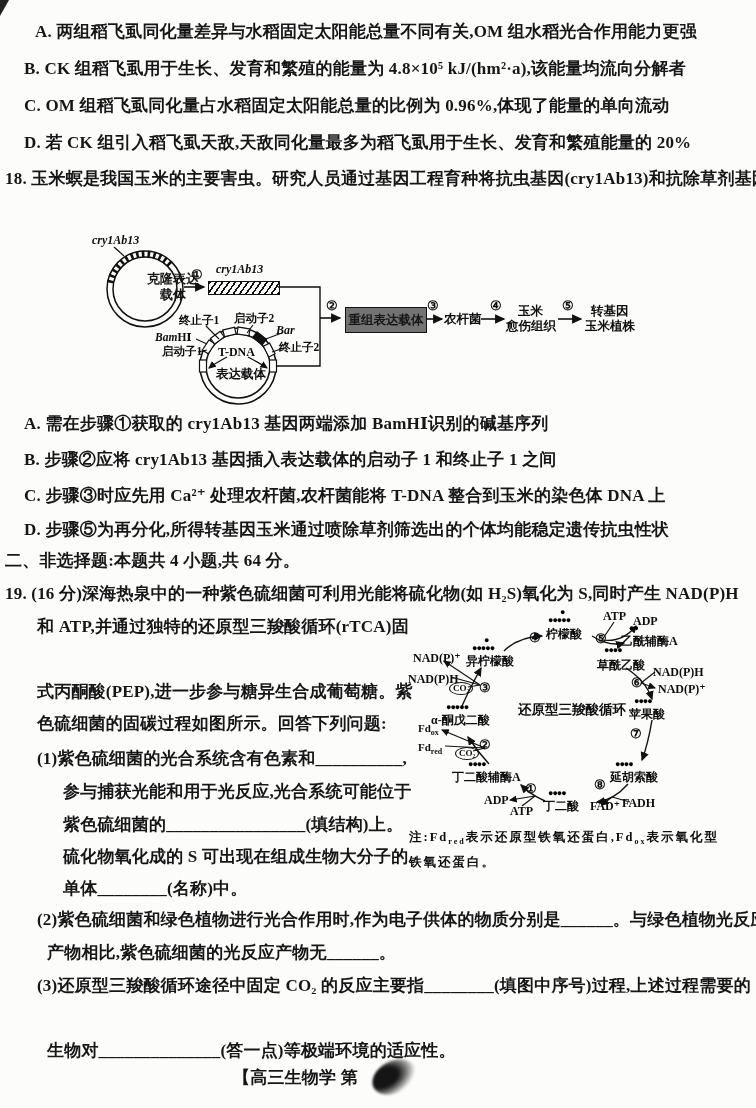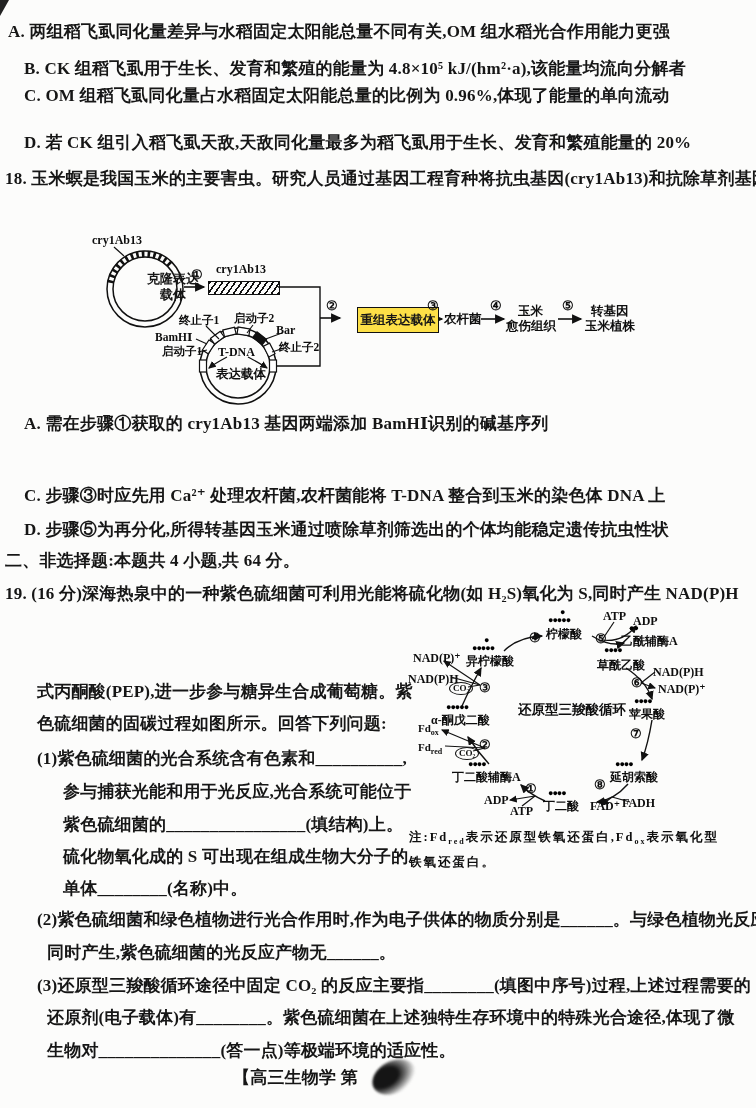--- a/index.html
+++ b/index.html
@@ -6,30 +6,30 @@
   #page {
     position:relative; width:756px; height:1108px; margin:0 auto;
     background:#fcfcfb; overflow:hidden;
     font-family:"Liberation Serif","DejaVu Serif",serif;
     color:#161616;
   }
   .ln { position:absolute; white-space:nowrap; font-size:17px; font-weight:600; letter-spacing:0.2px; }
   .bold { font-weight:800; }
   .dlabel { position:absolute; white-space:nowrap; font-size:11.5px; font-weight:700; color:#0e0e0e; }
   .dlabel12 { position:absolute; white-space:nowrap; font-size:12.5px; font-weight:700; color:#0e0e0e; }
-  .it { }
+  .it { font-style:italic; }
   .cnum { position:absolute; font-size:13px; font-weight:700; color:#0e0e0e; }
   .dots { position:absolute; white-space:nowrap; font-size:9px; letter-spacing:-1px; color:#000; line-height:9px; }
   .co2chip { position:absolute; font-size:9px; font-weight:700; border:1.2px solid #111; border-radius:50%;
              padding:0 3px; line-height:11px; color:#0e0e0e; background:transparent; }
   .sub { font-size:8px; vertical-align:-3px; font-weight:700; }
   .emph { text-emphasis:filled dot #111; -webkit-text-emphasis:filled dot #111;
           text-emphasis-position:under left; -webkit-text-emphasis-position:under; }
   .fbox { position:absolute; border:1.7px solid #111; display:flex; align-items:center; justify-content:center;
-          font-size:12.5px; font-weight:700; background:#fde047;margin-left:12px; }
+          font-size:12.5px; font-weight:700; background:#737373; }
   .hatchrect { position:absolute; border:1.5px solid #111;
                background:repeating-linear-gradient(125deg,#111 0 1.6px,transparent 1.6px 5.2px); }
   .circle-text { position:absolute; text-align:center; font-size:13px; font-weight:700; line-height:16px;padding-left:28px; }
   svg { position:absolute; left:0; top:0; pointer-events:none; }
   .smudge { position:absolute; left:371px; top:1061px; width:46px; height:32px; border-radius:50%;
             background:radial-gradient(ellipse at 32% 38%, #151515 0%, #151515 32%, rgba(70,70,70,.7) 52%, rgba(120,120,120,0) 74%);
             transform:rotate(-28deg); filter:blur(1.3px); }
   .corner { position:absolute; left:0; top:0; width:0; height:0;
             border-top:16px solid #222; border-right:9px solid transparent; }
 </style>
@@ -122,23 +122,23 @@
       <path d="M462,706 Q470,688 481,668" marker-end="url(#ah)"></path>
       <path d="M468,687 L480,685" stroke-width="1.2"></path>
       <path d="M451,677 L480,685" stroke-width="1.2"></path>
       <path d="M480,685 L444,661" stroke-width="1.2" marker-end="url(#ah)"></path>
     </g>
   </svg>
 
   <div class="corner"></div>
   <div class="smudge"></div>
 
-  <div class="ln" style="left:8px;top:20px">A. 两组稻飞虱同化量差异与水稻固定太阳能总量不同有关,OM 组水稻光合作用能力更强</div>
+  <div class="ln" style="left:35px;top:20px">A. 两组稻飞虱同化量差异与水稻固定太阳能总量不同有关,OM 组水稻光合作用能力更强</div>
   <div class="ln" style="left:24px;top:57px">B. CK 组稻飞虱用于生长、发育和繁殖的能量为 4.8×10⁵ kJ/(hm²·a),该能量均流向分解者</div>
-  <div class="ln" style="left:24px;top:84px">C. OM 组稻飞虱同化量占水稻固定太阳能总量的比例为 0.96%,体现了能量的单向流动</div>
+  <div class="ln" style="left:24px;top:94px">C. OM 组稻飞虱同化量占水稻固定太阳能总量的比例为 0.96%,体现了能量的单向流动</div>
   <div class="ln" style="left:24px;top:131px">D. 若 CK 组引入稻飞虱天敌,天敌同化量最多为稻飞虱用于生长、发育和繁殖能量的 20%</div>
 
   <div class="ln" style="left:5px;top:167px">18. 玉米螟是我国玉米的主要害虫。研究人员通过基因工程育种将抗虫基因(cry1Ab13)和抗除草剂基因</div>
 
   <div>
     <div class="dlabel it" style="left:92px;top:233px;font-size:12px">cry1Ab13</div>
     <div class="circle-text" style="left:114px;top:271px;width:62px">克隆表达载体</div>
     <div class="cnum" style="left:191px;top:267px">①</div>
     <div class="dlabel it" style="left:216px;top:262px;font-size:12px">cry1Ab13</div>
     <div class="hatchrect" style="left:208px;top:281px;width:70px;height:12px"></div>
@@ -158,38 +158,39 @@
     <div class="dlabel12" style="left:444px;top:311px">农杆菌</div>
     <div class="cnum" style="left:490px;top:298px">④</div>
     <div class="dlabel12" style="left:518px;top:303px">玉米</div>
     <div class="dlabel12" style="left:506px;top:318px">愈伤组织</div>
     <div class="cnum" style="left:562px;top:298px">⑤</div>
     <div class="dlabel12" style="left:591px;top:303px">转基因</div>
     <div class="dlabel12" style="left:585px;top:318px">玉米植株</div>
   </div>
 
   <div class="ln" style="left:24px;top:412px">A. 需在步骤①获取的 cry1Ab13 基因两端添加 BamHⅠ识别的碱基序列</div>
+  <div class="ln" style="left:24px;top:448px">B. 步骤②应将 cry1Ab13 基因插入表达载体的启动子 1 和终止子 1 之间</div>
   <div class="ln" style="left:24px;top:484px">C. 步骤③时应先用 Ca²⁺ 处理农杆菌,农杆菌能将 T-DNA 整合到玉米的染色体 DNA 上</div>
   <div class="ln" style="left:24px;top:518px">D. 步骤⑤为再分化,所得转基因玉米通过喷除草剂筛选出的个体均能稳定遗传抗虫性状</div>
 
   <div class="ln bold" style="left:5px;top:549px">二、非选择题:本题共 4 小题,共 64 分。</div>
   <div class="ln" style="left:5px;top:582px">19. (16 分)深海热泉中的一种紫色硫细菌可利用光能将硫化物(如 H₂S)氧化为 S,同时产生 NAD(P)H</div>
 
+  <div class="ln" style="left:37px;top:615px">和 ATP,并通过独特的还原型三羧酸循环(rTCA)固</div>
   <div class="ln" style="left:37px;top:680px">式丙酮酸(PEP),进一步参与糖异生合成葡萄糖。紫</div>
   <div class="ln" style="left:37px;top:712px">色硫细菌的固碳过程如图所示。回答下列问题:</div>
   <div class="ln" style="left:37px;top:747px">(1)紫色硫细菌的光合系统含有色素和__________,</div>
   <div class="ln" style="left:63px;top:780px">参与捕获光能和用于光反应,光合系统可能位于</div>
   <div class="ln" style="left:63px;top:813px">紫色硫细菌的________________(填结构)上。</div>
   <div class="ln" style="left:63px;top:845px">硫化物氧化成的 S 可出现在组成生物大分子的</div>
   <div class="ln" style="left:63px;top:877px">单体________(名称)中。</div>
 
   <div class="ln" style="left:37px;top:908px">(2)紫色硫细菌和绿色植物进行光合作用时,作为电子供体的物质分别是______。与绿色植物光反应</div>
-  <div class="ln" style="left:47px;top:941px">同时产生,紫色硫细菌的光反应产物无______。</div>
+  <div class="ln" style="left:47px;top:941px">产物相比,紫色硫细菌的光反应产物无______。</div>
   <div class="ln" style="left:37px;top:974px">(3)还原型三羧酸循环途径中固定 CO₂ 的反应主要指________(填图中序号)过程,上述过程需要的</div>
-  <div class="ln" style="left:47px;top:1006px">还原剂(电子载体)有________。紫色硫细菌在上述独特生存环境中的特殊光合途径,体现了微</div>
   <div class="ln" style="left:47px;top:1039px">生物对______________(答一点)等极端环境的适应性。</div>
 
   <div>
     <div class="dlabel" style="left:603px;top:609px;font-size:12px">ATP</div>
     <div class="dlabel" style="left:633px;top:614px;font-size:12px">ADP</div>
     <div class="cnum" style="left:595px;top:631px">⑤</div>
 
     <div class="dots" style="left:629px;top:624px">●●</div>
     <div class="dlabel" style="left:621px;top:633px;font-size:12px">乙酰辅酶A</div>
 

